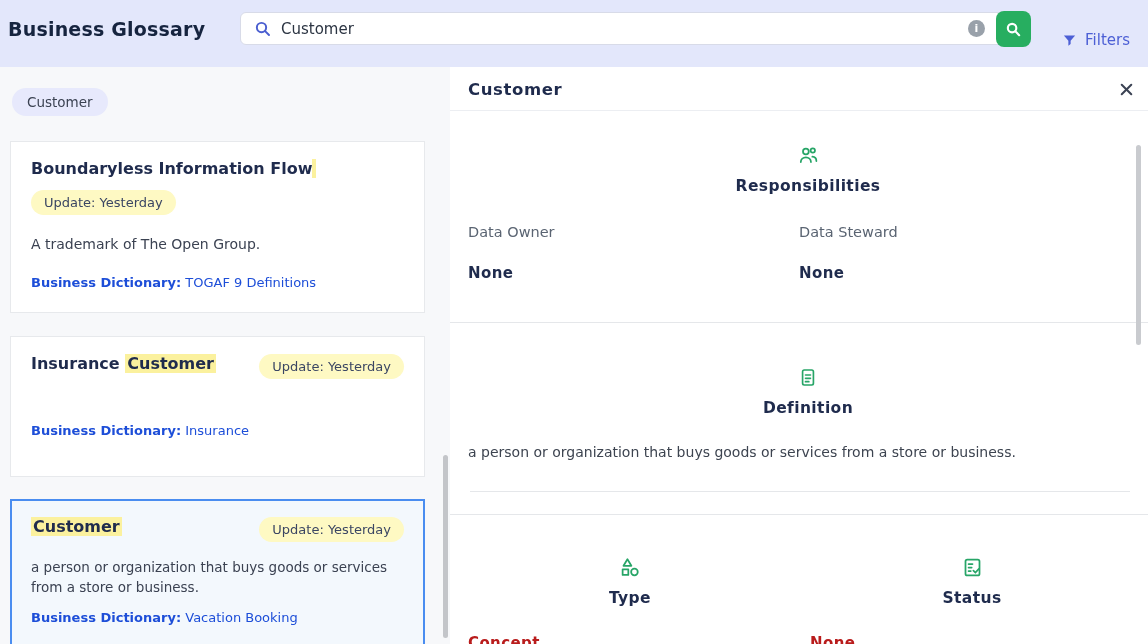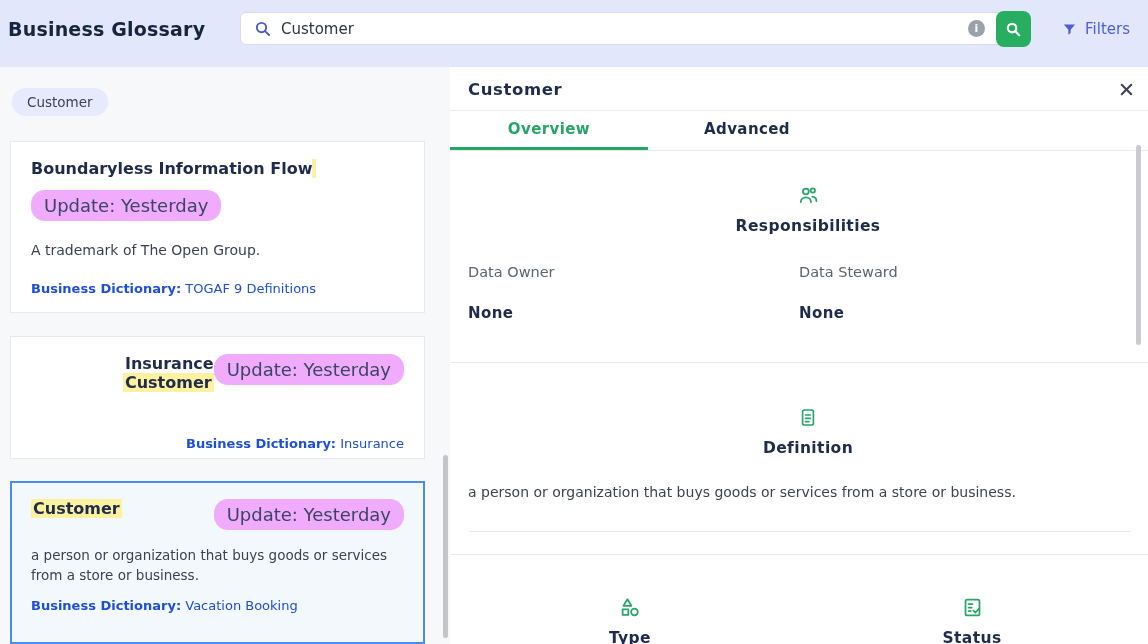--- a/index.html
+++ b/index.html
@@ -33,51 +33,51 @@
     border-radius: 50%; background: #99a1aa; color: #fff;
     font-size: 11px; font-weight: bold; text-align: center; line-height: 17px;
     cursor: default;
   }
   .search-btn {
     position: absolute; right: -2px; top: -2px; width: 35px; height: 36px;
     background: #27ae60; border: none; border-radius: 8px; cursor: pointer;
     display: flex; align-items: center; justify-content: center;
   }
   .filters {
-    position: absolute; right: 18px; top: 20px; display: flex; align-items: center;
+    position: absolute; right: 18px; top: 31px; display: flex; align-items: center;
     gap: 8px; color: #4c5fd5; font-size: 15px; cursor: pointer;
   }
 
   
   .left-panel {
     position: absolute; top: 67px; left: 0; width: 450px; height: 577px;
     background: #f7f8fa; overflow: hidden;
   }
   .chip {
     display: inline-block; margin: 21px 0 0 12px; padding: 6px 15px;
     background: #e7e9fc; border-radius: 15px; font-size: 13.5px; color: #3b4252;
     cursor: pointer;
   }
   .card {
     width: 415px; margin-left: 10px; background: #ffffff;
     border: 1px solid #e7e9ec; border-radius: 0; padding: 17px 20px;
     cursor: pointer;
   }
   .card-1 { margin-top: 25px; height: 172px; }
-  .card-2 { margin-top: 23px; height: 123px; text-align: right; }
+  .card-2 { margin-top: 23px; height: 141px; }
   .card-3 {
     margin-top: 22px; height: 163px;
     border: 2px solid #4a8df0; background: #f3f8fd; padding: 16px 19px;
   }
   .card-title { font-size: 16px; font-weight: bold; color: #1f2b4d; }
   .hl { background: #fbf19e; padding: 0 2px; }
   .title-row { display: flex; justify-content: space-between; align-items: flex-start; }
   .badge {
-    display: inline-block; background: #f0abfc; color: #3b4663;
-    font-size: 18px; padding: 5px 13px; border-radius: 14px; white-space: nowrap;
+    display: inline-block; background: #fef9c3; color: #3b4663;
+    font-size: 13px; padding: 5px 13px; border-radius: 14px; white-space: nowrap;
   }
   .card-1 .badge { margin-top: 12px; }
   .card-desc { margin-top: 19px; font-size: 14px; color: #3b4252; line-height: 1.45; }
   .card-3 .card-desc { margin-top: 16px; font-size: 13.5px; }
   .dict-line { font-size: 13px; color: #1d4ed8; }
   .card-1 .dict-line { margin-top: 21px; }
   .card-2 .dict-line { margin-top: 44px; }
   .card-3 .dict-line { margin-top: 13px; font-size: 13px; }
   .dict-label { font-weight: bold; }
   .left-scroll-thumb {
@@ -224,24 +224,20 @@
   <div class="detail-header">
     <div class="detail-title">Customer</div>
     <div class="close-btn">
       <svg width="15" height="15" viewBox="0 0 22 22" fill="none" stroke="#3c4354" stroke-width="3" stroke-linecap="round">
         <line x1="4" y1="4" x2="18" y2="18"></line>
           <line x1="18" y1="4" x2="4" y2="18"></line>
       </svg>
     </div>
   </div>
 
-  <div class="tabs">
-    <div class="tab active">Overview</div>
-    <div class="tab">Advanced</div>
-  </div>
 
   <div class="section sec-resp">
     <div class="sec-title-row">
       <span>
         <svg width="21" height="21" viewBox="0 0 24 24" fill="none" stroke="#27a567" stroke-width="2" stroke-linecap="round">
           <circle cx="9" cy="7.5" r="3.3"></circle>
           <path d="M3.2 19.5c0-3.3 2.7-5.5 5.8-5.5s5.8 2.2 5.8 5.5"></path>
           <circle cx="16.9" cy="6.3" r="2.5"></circle>
           <path d="M16.4 13.4c2.9.2 4.6 2.3 4.6 4.9"></path>
         </svg>

